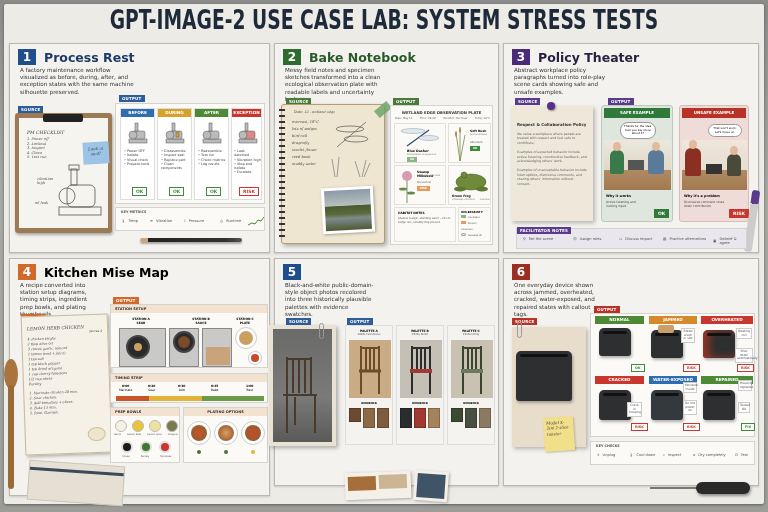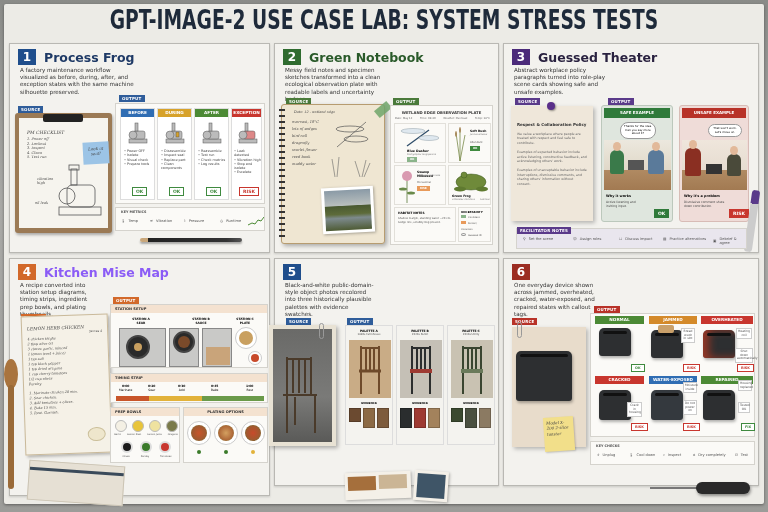--- a/index.html
+++ b/index.html
@@ -29,21 +29,21 @@
 </style>
 </head>
 <body>
 
 <div class="board"></div>
 <div class="title">GPT-IMAGE-2 USE CASE LAB: SYSTEM STRESS TESTS</div>
 
 <div class="panel" style="left:9px;top:43px;width:261px;height:210px">
   <div class="p-head">
     <div class="num" style="background:#1f4e8c">1</div>
-    <div class="ptitle" style="color:#1f3a66">Process Frog</div>
+    <div class="ptitle" style="color:#1f3a66">Process Rest</div>
   </div>
   <div class="desc">A factory maintenance workflow visualized as before, during, after, and exception states with the same machine silhouette preserved.</div>
   <div class="tag" style="left:8px;top:62px;background:#2f5d9a">SOURCE</div>
 
   <div style="position:absolute;left:5px;top:69px;width:97px;height:120px;background:#9b7a55;border-radius:3px;box-shadow:1px 2px 3px rgba(0,0,0,.3)">
     <div style="position:absolute;left:4px;top:5px;width:89px;height:110px;background:#f6f4ee"></div>
     <div style="position:absolute;left:28px;top:1px;width:40px;height:8px;background:#222;border-radius:2px"></div>
     <div class="hand" style="position:absolute;left:12px;top:17px;font-size:4.5px">PM CHECKLIST</div>
     <div class="hand" style="position:absolute;left:12px;top:24px;font-size:3.6px;line-height:4.6px">
       <div>1. Power off</div>
@@ -163,21 +163,21 @@
     <svg style="position:absolute;left:132px;top:8px" width="16" height="10">
         <polyline points="0,9 4,7 7,8 10,4 13,5 16,1" fill="none" stroke="#4c8a35" stroke-width="1"></polyline>
       </svg>
   </div>
   <div style="position:absolute;left:130px;top:194px;width:102px;height:4px;background:linear-gradient(90deg,#c9a77a 0,#c9a77a 8%,#222 8%,#333 85%,#555 100%);border-radius:2px;box-shadow:0 2px 2px rgba(0,0,0,.3)"></div>
 </div>
 
 <div class="panel" style="left:274px;top:43px;width:225px;height:210px">
   <div class="p-head">
     <div class="num" style="background:#2f6b2f">2</div>
-    <div class="ptitle" style="color:#2a5a2a">Green Notebook</div>
+    <div class="ptitle" style="color:#2a5a2a">Bake Notebook</div>
   </div>
   <div class="desc" style="width:98px">Messy field notes and specimen sketches transformed into a clean ecological observation plate with readable labels and uncertainty badges.</div>
   <div class="tag" style="left:11px;top:54px;background:#4a7a3a">SOURCE</div>
 
   <div style="position:absolute;left:6px;top:60px;width:104px;height:140px;background:#efe6d2;border:1px solid #b79c70;border-radius:3px;box-shadow:2px 2px 4px rgba(0,0,0,.3)">
     <div style="position:absolute;left:-3px;top:4px;width:6px;height:132px;background:repeating-linear-gradient(180deg,#333 0 2px,transparent 2px 6px)"></div>
     <div class="hand" style="position:absolute;left:12px;top:5px;font-size:3.4px">Date: 12 - wetland edge</div>
     <div class="hand" style="position:absolute;left:10px;top:14px;font-size:3.6px;line-height:7px;width:34px">
       <div>overcast, 18°C</div>
         <div>lots of sedges</div>
@@ -287,21 +287,21 @@
         <div><span style="display:inline-block;width:5px;height:3px;background:#e89a5a;margin-right:2px"></span><span>Partial / Uncertain</span></div>
         <div><span style="display:inline-block;width:5px;height:3px;border:1px solid #999;border-radius:50%;margin-right:2px"></span><span>Guessed ID</span></div>
       </div>
     </div>
   </div>
 </div>
 
 <div class="panel" style="left:503px;top:43px;width:256px;height:210px">
   <div class="p-head">
     <div class="num" style="background:#4b2a7a">3</div>
-    <div class="ptitle" style="color:#2a2240">Guessed Theater</div>
+    <div class="ptitle" style="color:#2a2240">Policy Theater</div>
   </div>
   <div class="desc" style="width:100px">Abstract workplace policy paragraphs turned into role-play scene cards showing safe and unsafe examples.</div>
   <div class="tag" style="left:11px;top:54px;background:#5a3a8a">SOURCE</div>
   <div style="position:absolute;left:7px;top:62px;width:82px;height:115px;background:#efe7da;box-shadow:2px 2px 4px rgba(0,0,0,.25);padding:6px">
     <div style="position:absolute;left:36px;top:-4px;width:8px;height:8px;border-radius:50%;background:#5a2f8a;box-shadow:1px 1px 2px rgba(0,0,0,.4)"></div>
     <div style="font-size:4px;font-weight:bold;margin-top:10px;color:#333">Respect &amp; Collaboration Policy</div>
     <div style="font-size:3.2px;color:#666;line-height:4.4px;margin-top:5px">We value a workplace where people are treated with respect and feel safe to contribute.</div>
     <div style="font-size:3.2px;color:#666;line-height:4.4px;margin-top:5px">Examples of expected behavior include active listening, constructive feedback, and acknowledging others' work.</div>
     <div style="font-size:3.2px;color:#666;line-height:4.4px;margin-top:5px">Examples of unacceptable behavior include interruptions, dismissive comments, and sharing others' information without consent.</div>
   </div>
@@ -358,21 +358,21 @@
     <div class="icon-row" style="left:196px;top:8px">
         <span>▣</span>
         <span>Debrief &amp; agree</span>
       </div>
   </div>
 </div>
 
 <div class="panel" style="left:9px;top:258px;width:261px;height:238px">
   <div class="p-head">
     <div class="num" style="background:#d2692a">4</div>
-    <div class="ptitle" style="color:#8b5cf6">Kitchen Mise Map</div>
+    <div class="ptitle" style="color:#000000">Kitchen Mise Map</div>
   </div>
   <div class="desc" style="width:80px">A recipe converted into station setup diagrams, timing strips, ingredient prep bowls, and plating thumbnails.</div>
   <div class="tag" style="left:11px;top:55px;background:#d2692a">SOURCE</div>
   <div style="position:absolute;left:13px;top:56px;width:87px;height:139px;background:#f5f1e7;border:1px solid #c9b99a;box-shadow:2px 2px 3px rgba(0,0,0,.25);transform:rotate(-2deg);padding:5px">
     <div class="hand" style="font-size:4.4px;margin-top:4px">LEMON HERB CHICKEN</div>
     <div class="hand" style="font-size:3px;text-align:right">Serves 4</div>
     <div class="hand" style="font-size:3.4px;line-height:5px;margin-top:2px">
       <div>4 chicken thighs</div>
         <div>2 tbsp olive oil</div>
         <div>3 cloves garlic, minced</div>

